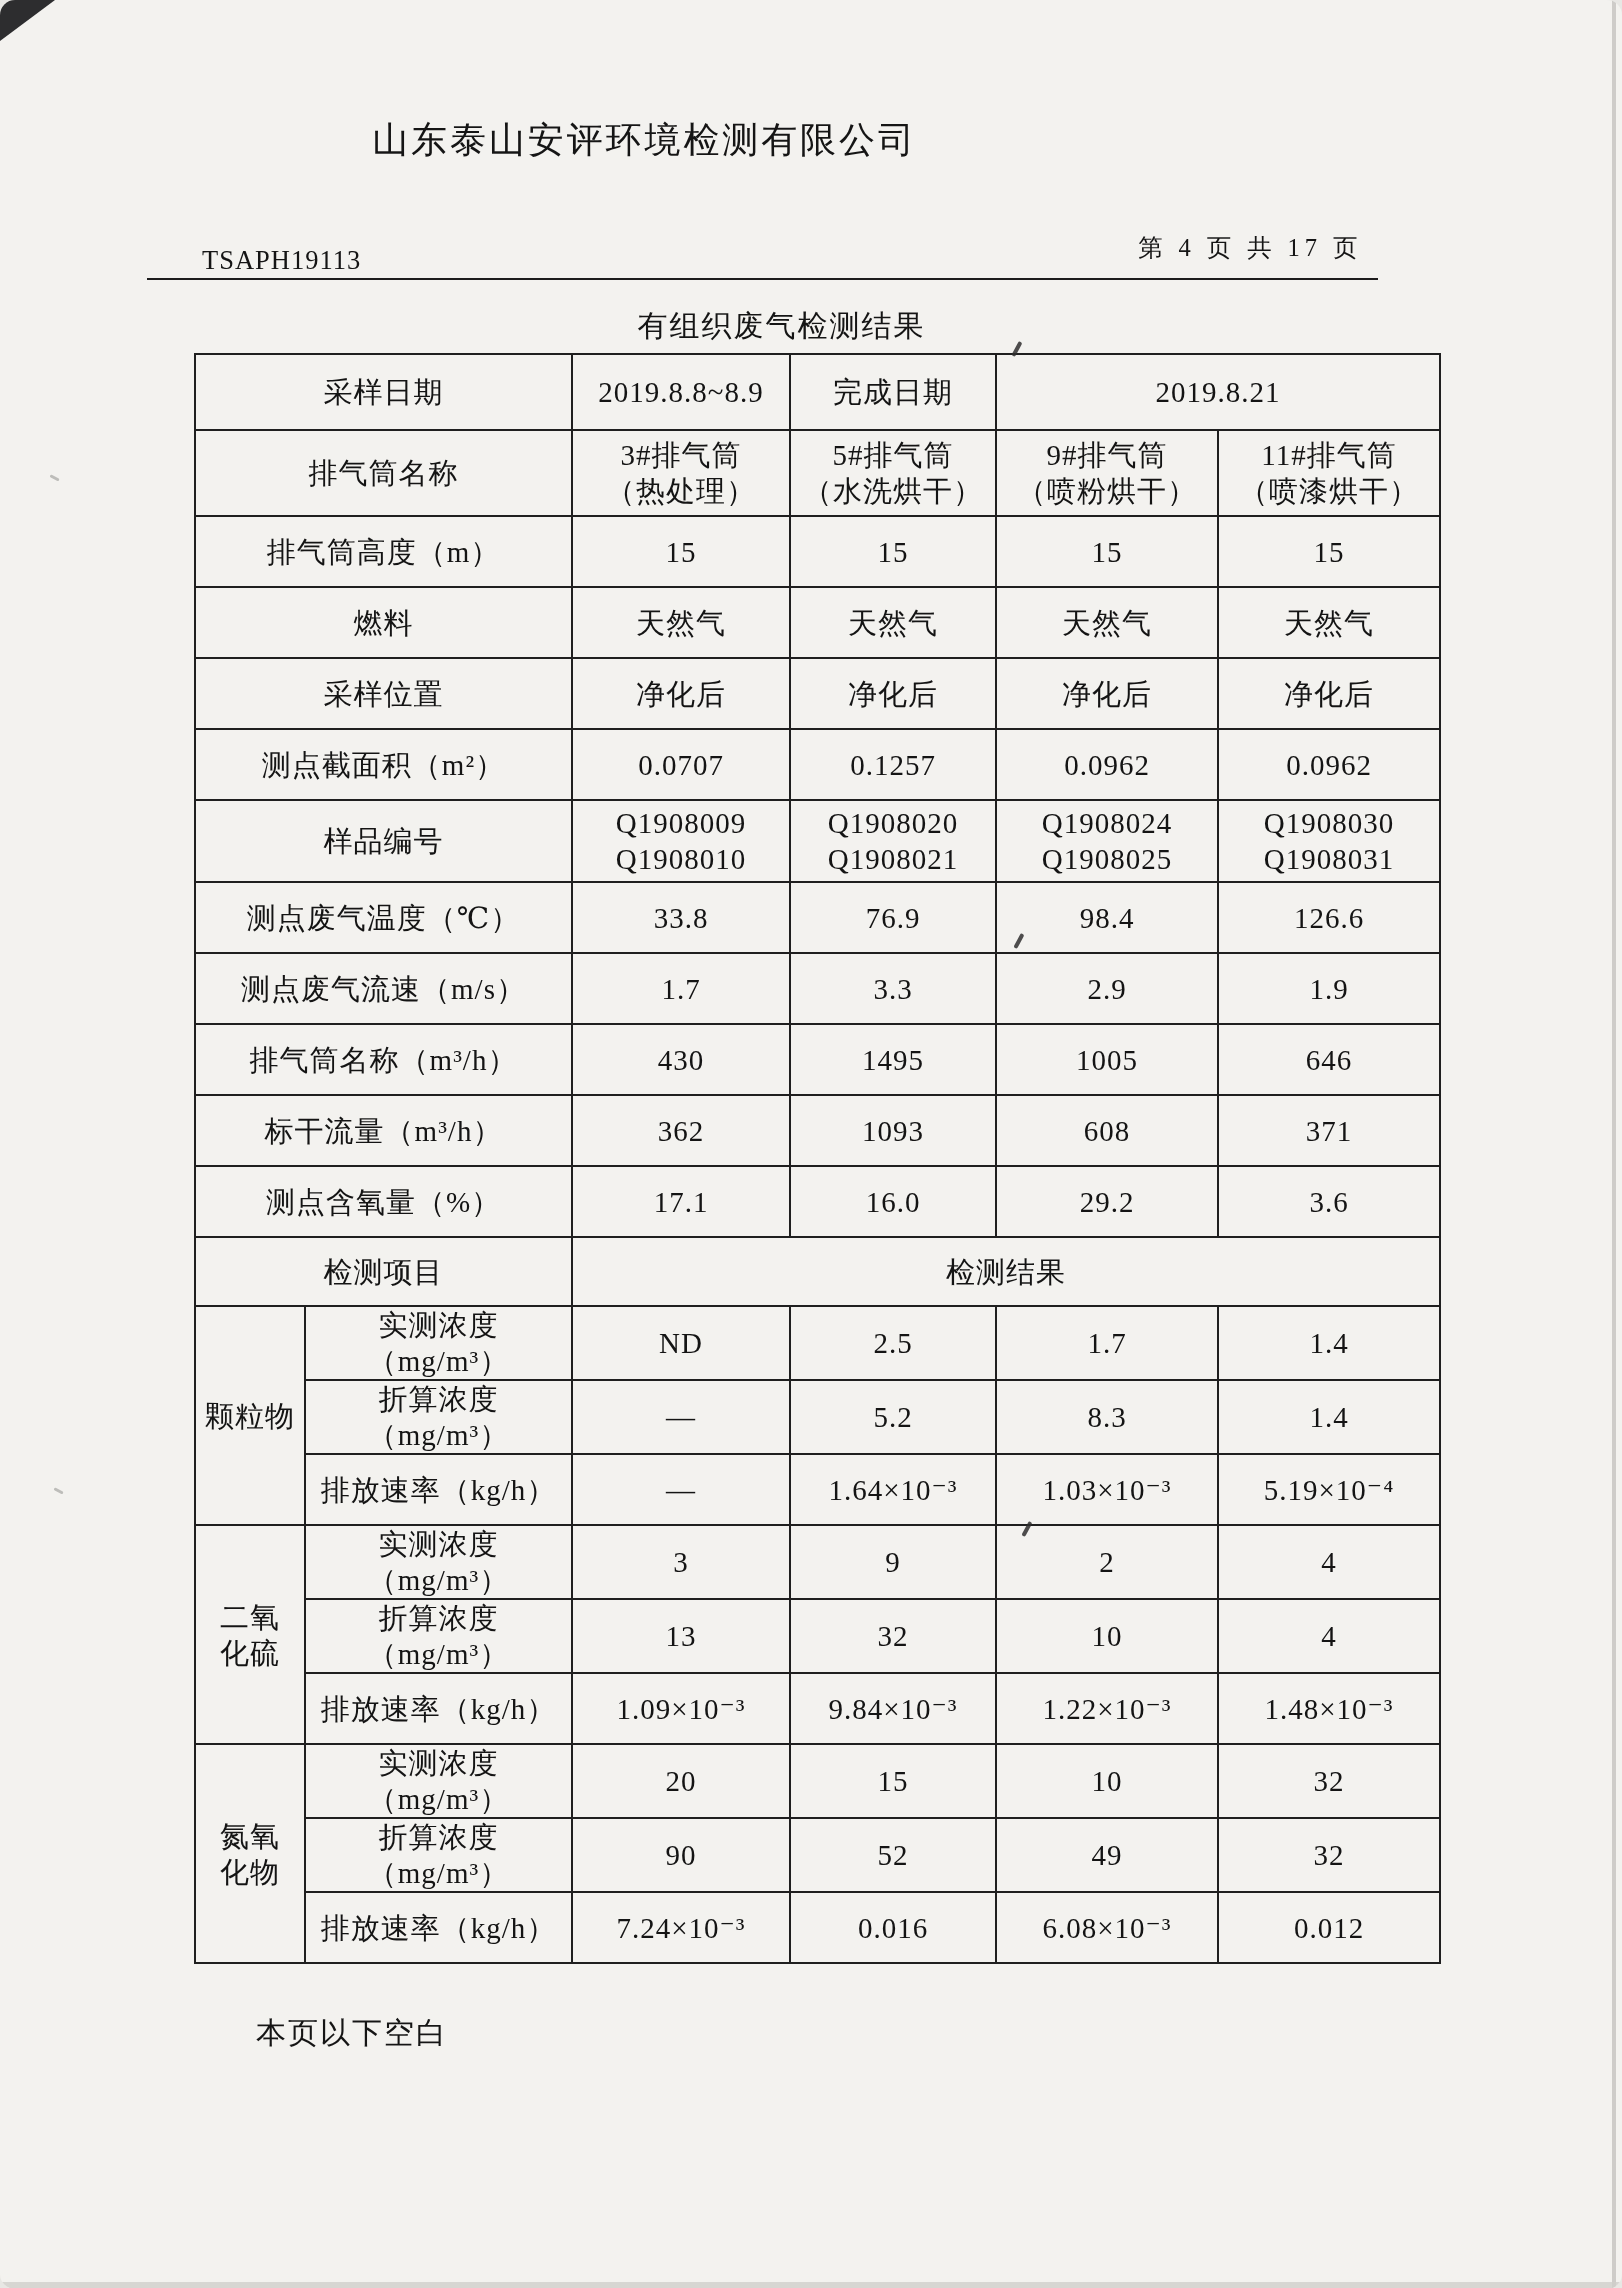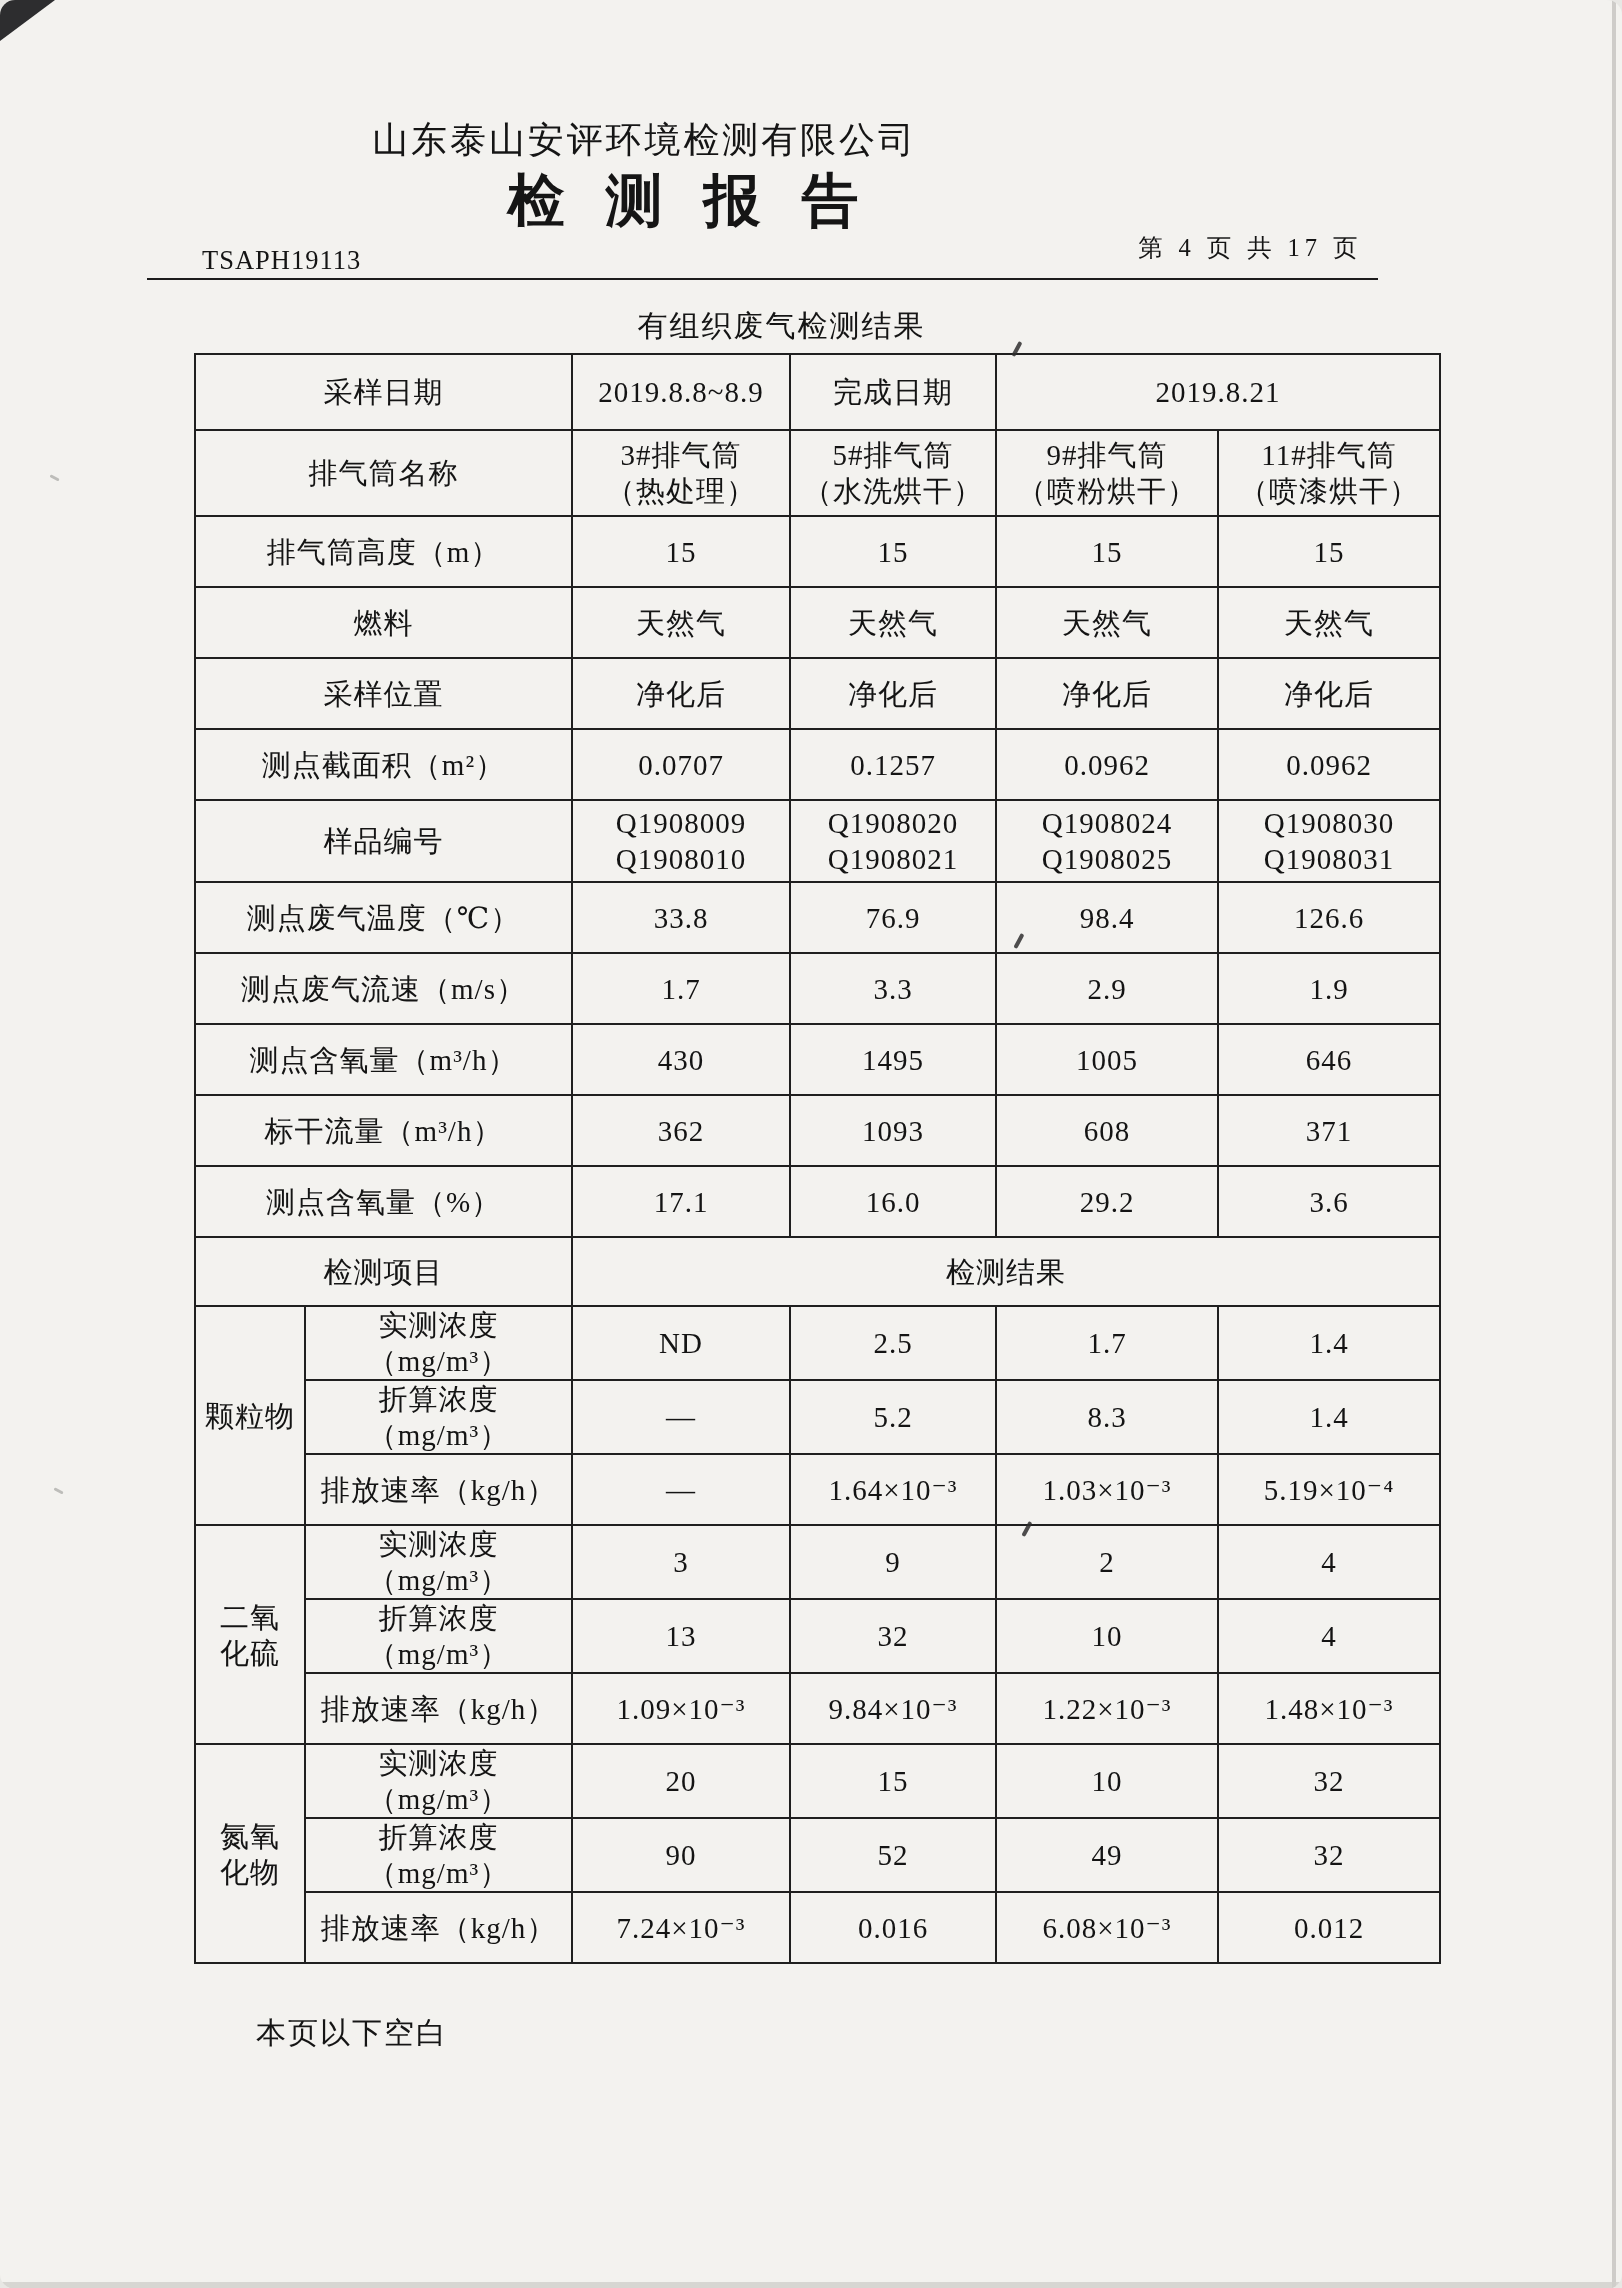--- a/index.html
+++ b/index.html
@@ -47,21 +47,20 @@
 </head>
 <body>
 
 <div class="page">
 
   <div class="corner-wedge"></div>
   <div class="edge-right"></div>
   <div class="edge-bottom"></div>
 
   <div class="company">山东泰山安评环境检测有限公司</div>
-  <div class="doc-title">检测报告</div>
 
   <div class="refline">
     <span class="report-no">TSAPH19113</span>
     <span class="page-ind">第 4 页 共 17 页</span>
   </div>
 
   <div class="table-title">有组织废气检测结果</div>
 
   <table class="report">
     <colgroup>
@@ -147,21 +146,21 @@
 
     <tr style="height:71px">
       <td colspan="2">测点废气流速（m/s）</td>
       <td>1.7</td>
       <td>3.3</td>
       <td>2.9</td>
       <td>1.9</td>
     </tr>
 
     <tr style="height:71px">
-      <td colspan="2">测点含氧量（m³/h）</td>
+      <td colspan="2">排气筒名称（m³/h）</td>
       <td>430</td>
       <td>1495</td>
       <td>1005</td>
       <td>646</td>
     </tr>
 
     <tr style="height:71px">
       <td colspan="2">标干流量（m³/h）</td>
       <td>362</td>
       <td>1093</td>

